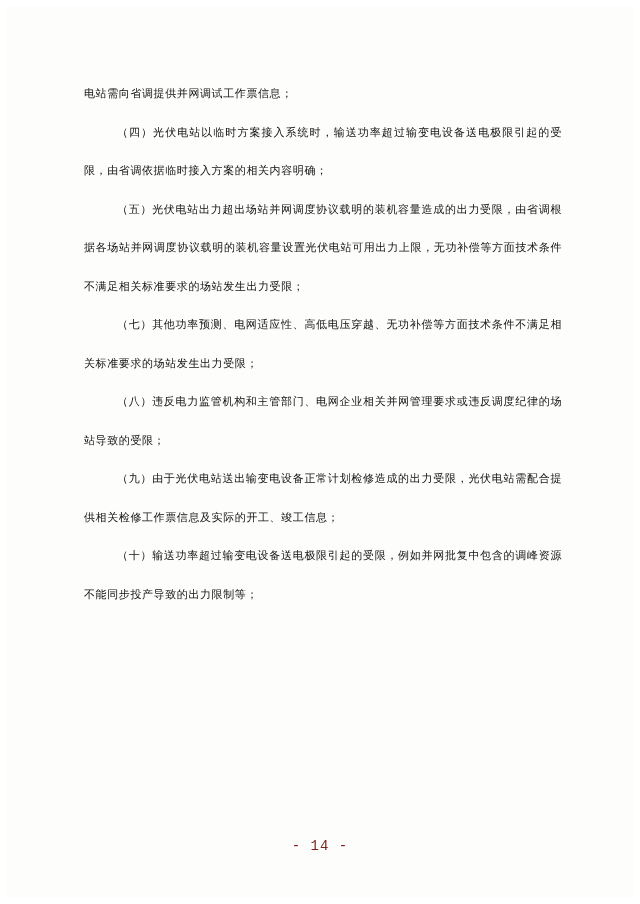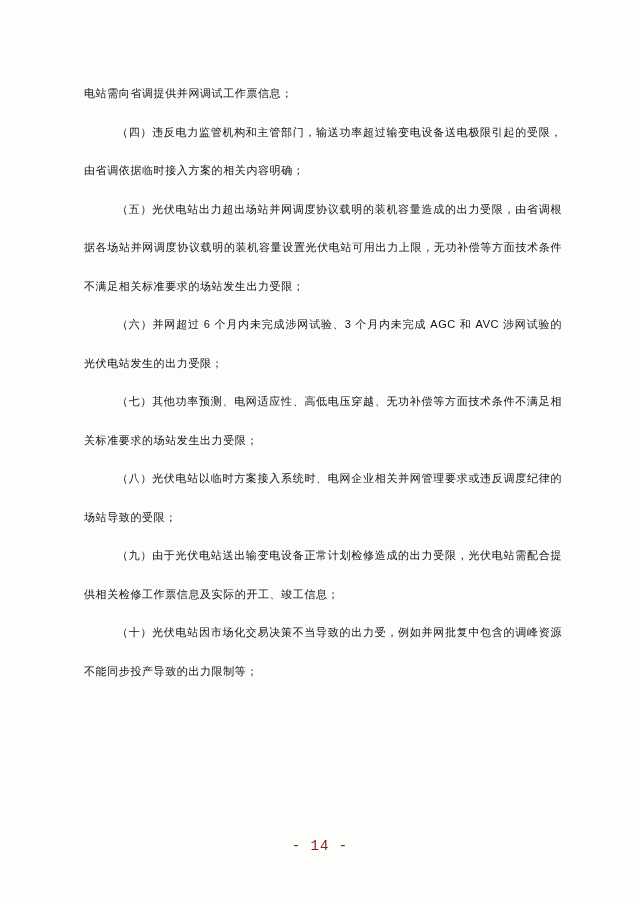--- a/index.html
+++ b/index.html
@@ -62,27 +62,26 @@
   .edge-left { left:0; top:0; width:6px; height:904px; }
   .edge-right { right:0; top:0; width:6px; height:904px; }
 </style>
 </head>
 <body>
 
 <div class="page">
 
   <div class="page-body">
     <p class="para">电站需向省调提供并网调试工作票信息；</p>
-    <p class="para indent">（四）违反电力监管机构和主管部门，输送功率超过输变电设备送电极限引起的受限，由省调依据临时接入方案的相关内容明确；</p>
+    <p class="para indent">（四）光伏电站以临时方案接入系统时，输送功率超过输变电设备送电极限引起的受限，由省调依据临时接入方案的相关内容明确；</p>
     <p class="para indent">（五）光伏电站出力超出场站并网调度协议载明的装机容量造成的出力受限，由省调根据各场站并网调度协议载明的装机容量设置光伏电站可用出力上限，无功补偿等方面技术条件不满足相关标准要求的场站发生出力受限；</p>
-    <p class="para indent">（六）并网超过 6 个月内未完成涉网试验、3 个月内未完成 AGC 和 AVC 涉网试验的光伏电站发生的出力受限；</p>
     <p class="para indent">（七）其他功率预测、电网适应性、高低电压穿越、无功补偿等方面技术条件不满足相关标准要求的场站发生出力受限；</p>
-    <p class="para indent">（八）光伏电站以临时方案接入系统时、电网企业相关并网管理要求或违反调度纪律的场站导致的受限；</p>
+    <p class="para indent">（八）违反电力监管机构和主管部门、电网企业相关并网管理要求或违反调度纪律的场站导致的受限；</p>
     <p class="para indent">（九）由于光伏电站送出输变电设备正常计划检修造成的出力受限，光伏电站需配合提供相关检修工作票信息及实际的开工、竣工信息；</p>
-    <p class="para indent">（十）光伏电站因市场化交易决策不当导致的出力受，例如并网批复中包含的调峰资源不能同步投产导致的出力限制等；</p>
+    <p class="para indent">（十）输送功率超过输变电设备送电极限引起的受限，例如并网批复中包含的调峰资源不能同步投产导致的出力限制等；</p>
   </div>
 
   <div class="page-number">- 14 -</div>
 
   <div class="edge-top"></div>
   <div class="edge-bottom"></div>
   <div class="edge-left"></div>
   <div class="edge-right"></div>
 </div>
 

